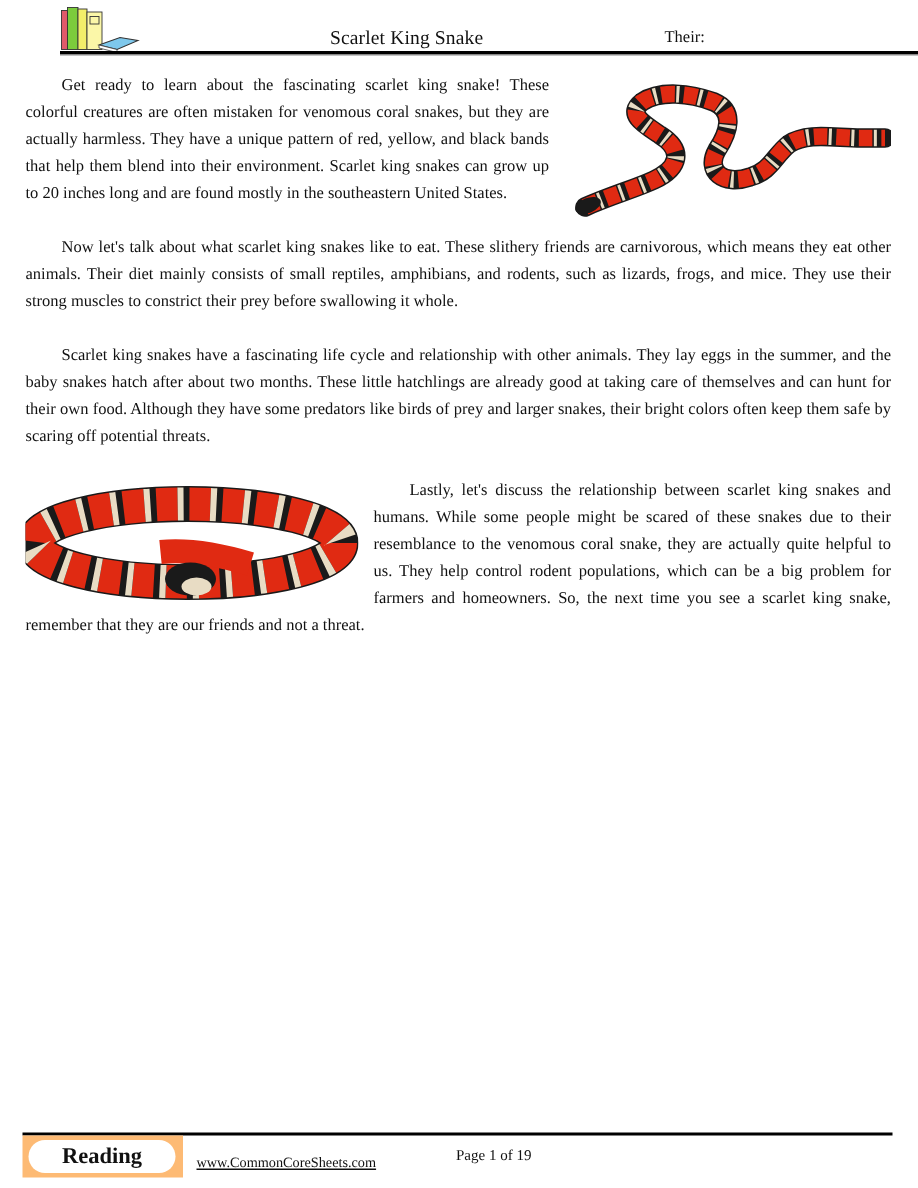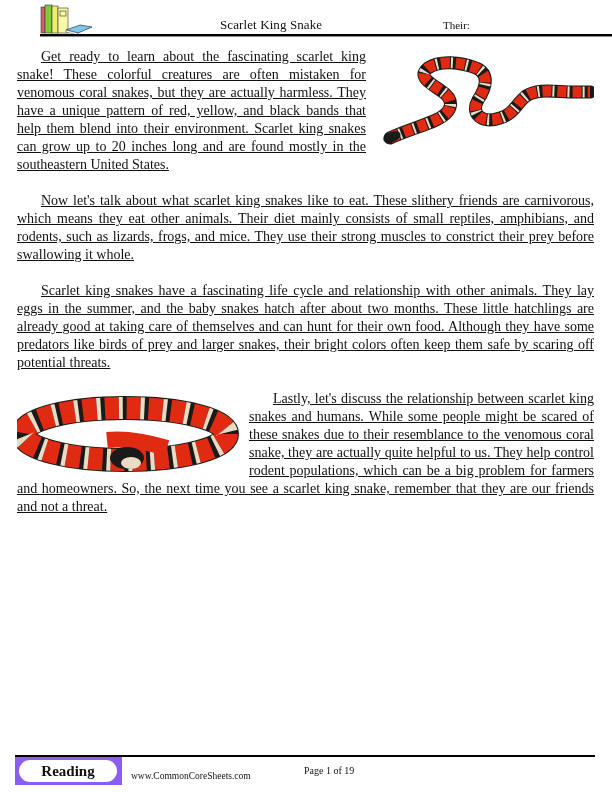--- a/index.html
+++ b/index.html
@@ -40,24 +40,23 @@
       position: absolute;
       left: 15px; top: 34px;
       width: 580px; height: 2px;
       background: #000;
       box-shadow: 0 1px 0 #888;
     }
     .content {
       position: absolute;
       left: 17px; top: 48px;
       width: 577px;
-      font-size: 14px;
+      font-size: 11px;
       line-height: 18px;
       text-align: justify;
-      text-decoration: underline;
     }
     .content p {
       margin: 0 0 18px 0;
       text-indent: 24px;
     }
     .img-right {
       float: right;
       width: 216px;
       height: 108px;
       margin: 0 0 0 12px;
@@ -71,37 +70,38 @@
     .footer-rule {
       position: absolute;
       left: 15px; top: 755px;
       width: 580px; height: 2px;
       background: #000;
     }
     .badge {
       position: absolute;
       left: 15px; top: 757px;
       width: 107px; height: 28px;
-      background: #8b5cf6;
+      background: #fdba74;
     }
     .badge-pill {
       position: absolute;
       left: 4px; top: 3px;
       width: 98px; height: 22px;
       background: #fff;
       border-radius: 12px;
       text-align: center;
       font-weight: bold;
       font-size: 15px;
       line-height: 22px;
     }
     .site {
       position: absolute;
       left: 131px; top: 771px;
       font-size: 9.5px;
+      text-decoration: underline;
     }
     .page-num {
       position: absolute;
       left: 304px; top: 765px;
       font-size: 10px;
     }
   </style>
 </head>
 <body>
 

